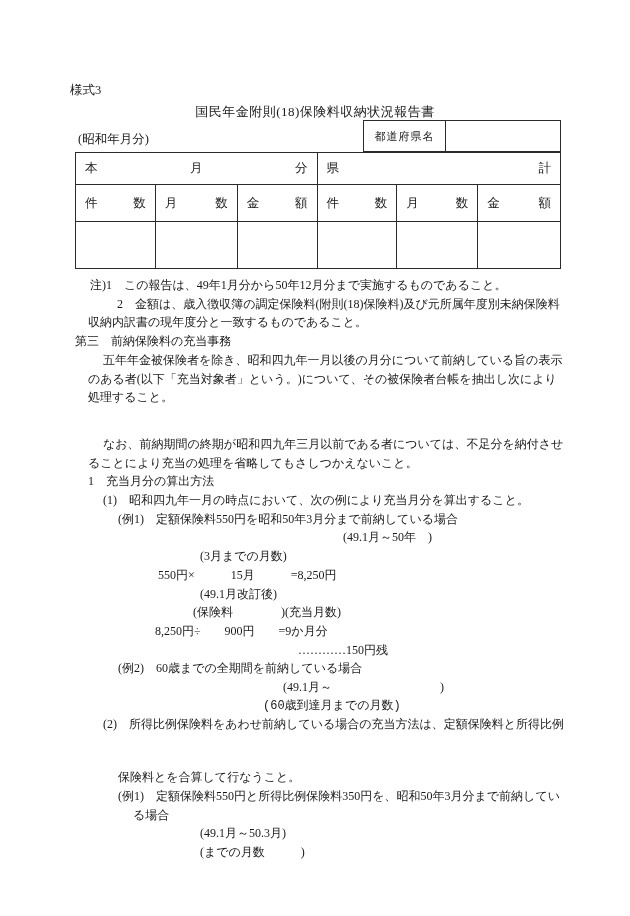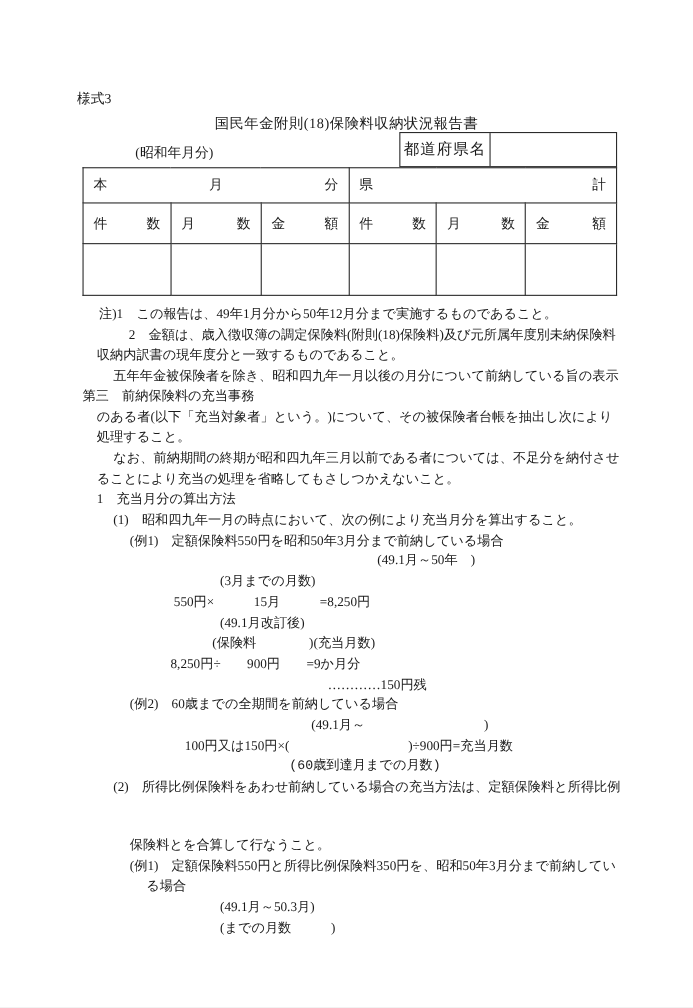--- a/index.html
+++ b/index.html
@@ -24,29 +24,28 @@
     left: 0; top: 103px;
     width: 100%;
     text-align: center;
     font-size: 13px;
     letter-spacing: 0.5px;
   }
   .period {
     position: absolute;
     left: 78px; top: 131px;
     font-size: 12.5px;
-    margin-left: 45px;
   }
   .pref-box {
     position: absolute;
     left: 363px; top: 120px;
     width: 198px; height: 32px;
     border: 1px solid #2b2b2b;
     display: flex;
-    font-size: 14px;
+    font-size: 11px;
     font-family: Liberation Mono, monospace;
   }
   .pref-label {
     width: 82px;
     border-right: 1px solid #2b2b2b;
     display: flex; align-items: center; justify-content: center;
     letter-spacing: 1px;
   }
   .pref-value { flex: 1; }
 
@@ -171,39 +170,38 @@
           <td></td>
           <td></td>
         </tr>
     </tbody>
   </table>
 
   <div class="body-lines" id="body-lines">
       <div class="body-line" style="padding-left: 15px;">注)1　この報告は、49年1月分から50年12月分まで実施するものであること。</div>
       <div class="body-line" style="padding-left: 42px;">2　金額は、歳入徴収簿の調定保険料(附則(18)保険料)及び元所属年度別未納保険料</div>
       <div class="body-line" style="padding-left: 13px;">収納内訳書の現年度分と一致するものであること。</div>
+      <div class="body-line" style="padding-left: 0px;">第三　前納保険料の充当事務</div>
       <div class="body-line" style="padding-left: 28px;">五年年金被保険者を除き、昭和四九年一月以後の月分について前納している旨の表示</div>
-      <div class="body-line" style="padding-left: 0px;">第三　前納保険料の充当事務</div>
       <div class="body-line" style="padding-left: 13px;">のある者(以下「充当対象者」という。)について、その被保険者台帳を抽出し次により</div>
       <div class="body-line" style="padding-left: 13px;">処理すること。</div>
-      <div class="body-line" style="padding-left: 28px;">なお、前納期間の終期が昭和四九年三月以前である者については、不足分を納付させ</div>
+      <div class="body-line" style="padding-left: 28px; margin-top: 28px;">なお、前納期間の終期が昭和四九年三月以前である者については、不足分を納付させ</div>
       <div class="body-line" style="padding-left: 13px;">ることにより充当の処理を省略してもさしつかえないこと。</div>
       <div class="body-line" style="padding-left: 13px;">1　充当月分の算出方法</div>
       <div class="body-line" style="padding-left: 28px;">(1)　昭和四九年一月の時点において、次の例により充当月分を算出すること。</div>
       <div class="body-line" style="padding-left: 43px;">(例1)　定額保険料550円を昭和50年3月分まで前納している場合</div>
       <div class="body-line" style="padding-left: 125px; text-align: center;">(49.1月～50年　)</div>
       <div class="body-line" style="padding-left: 125px;">(3月までの月数)</div>
       <div class="body-line" style="padding-left: 83px;">550円×　　　15月　　　=8,250円</div>
       <div class="body-line" style="padding-left: 125px;">(49.1月改訂後)</div>
       <div class="body-line" style="padding-left: 118px;">(保険料　　　　)(充当月数)</div>
       <div class="body-line" style="padding-left: 80px;">8,250円÷　　900円　　=9か月分</div>
       <div class="body-line" style="padding-left: 223px;">…………150円残</div>
       <div class="body-line" style="padding-left: 43px;">(例2)　60歳までの全期間を前納している場合</div>
       <div class="body-line" style="padding-left: 208px;">(49.1月～　　　　　　　　　)</div>
-      <div class="body-line" style="padding-left: 93px;">100円又は150円×(　　　　　　　　　)÷900円=充当月数</div>
       <div class="body-line" style="padding-left: 188px; font-family: Liberation Mono, monospace;">(60歳到達月までの月数)</div>
       <div class="body-line" style="padding-left: 28px;">(2)　所得比例保険料をあわせ前納している場合の充当方法は、定額保険料と所得比例</div>
       <div class="body-line" style="padding-left: 43px; margin-top: 34px;">保険料とを合算して行なうこと。</div>
       <div class="body-line" style="padding-left: 43px;">(例1)　定額保険料550円と所得比例保険料350円を、昭和50年3月分まで前納してい</div>
       <div class="body-line" style="padding-left: 58px;">る場合</div>
       <div class="body-line" style="padding-left: 125px;">(49.1月～50.3月)</div>
       <div class="body-line" style="padding-left: 125px;">(までの月数　　　)</div>
     </div>
 
 </div>

